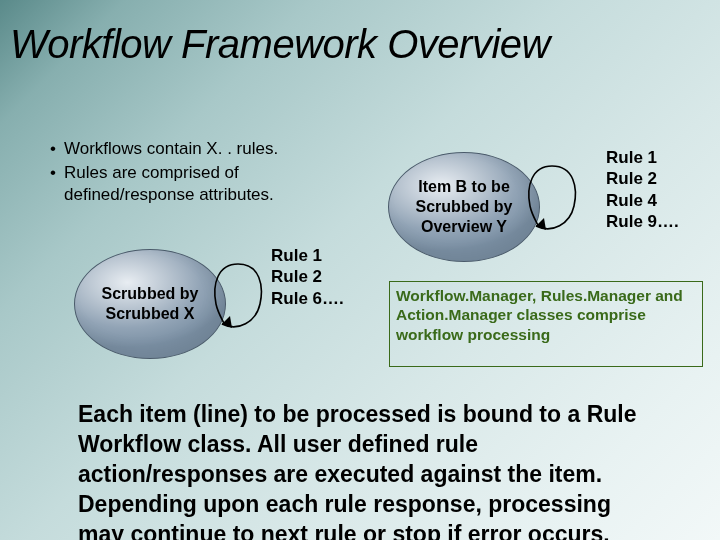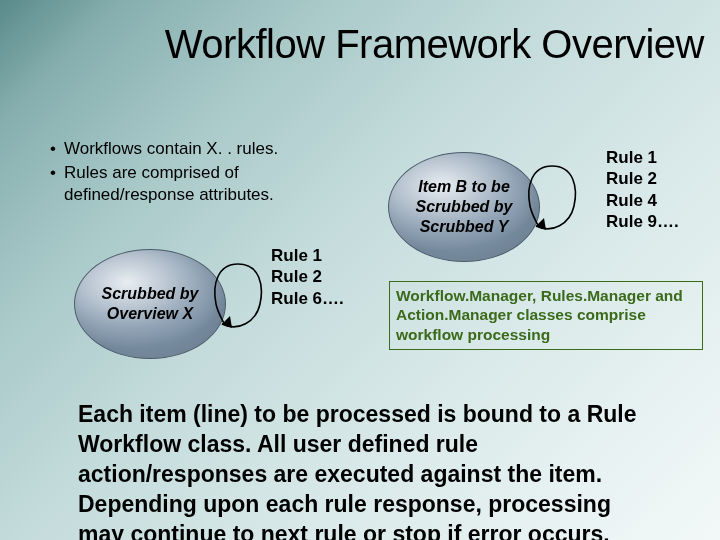--- a/index.html
+++ b/index.html
@@ -7,23 +7,24 @@
     width:720px;height:540px;
     background:linear-gradient(135deg,#5a8a8a 0%,#87afaf 10%,#a8c8c8 25%,#c5dcdc 45%,#d8e8e8 65%,#e8f2f2 85%,#f2f8f8 100%);
     font-family:Arial,Helvetica,sans-serif;
     color:#000;
     position:relative;
     overflow:hidden;
     box-sizing:border-box;
   }
   .title{
     font-size:40px;
-    text-align:right;
-    padding:22px 16px 0 10px;
+    text-align:left;
+    padding:22px 4px 0 10px;
     letter-spacing:-0.5px;
+    font-style:italic;
   }
   .bullets{
     position:absolute;
     left:42px;top:138px;
     width:320px;
     font-size:17px;
     line-height:1.3;
   }
   .bullets .row{display:flex;margin-bottom:2px}
   .bullets .dot{width:22px;flex:0 0 22px;text-align:center}
@@ -33,21 +34,20 @@
     width:150px;height:108px;
     background:radial-gradient(ellipse 70% 60% at 35% 30%,#e8edf2 0%,#b8c4d0 40%,#92a4b6 70%,#7a8fa3 100%);
     border:1px solid #4a5a6a;
     border-radius:50%;
     display:flex;align-items:center;justify-content:center;
     text-align:center;
     font-size:16px;font-weight:bold;
     line-height:1.25;
     position:relative;
     box-shadow:inset -8px -8px 15px rgba(0,0,0,0.08);
-    font-style:italic;
   }
   .arrow-cycle{
     position:absolute;
     width:56px;height:80px;
   }
   .arrowA{left:210px;top:258px}
   .arrowB{left:524px;top:160px}
   .rulesA{
     position:absolute;left:271px;top:245px;
     font-size:17px;font-weight:bold;line-height:1.25;
@@ -55,21 +55,21 @@
   .rulesB{
     position:absolute;left:606px;top:147px;
     font-size:17px;font-weight:bold;line-height:1.25;
   }
   .mgr-box{
     position:absolute;left:389px;top:281px;
     width:300px;
     border:1.5px solid #3a6a1a;
     color:#3a6a1a;
     font-size:15.5px;font-weight:bold;
-    padding:4px 6px 5px 6px;
+    padding:4px 6px 22px 6px;
     line-height:1.25;
   }
   .footer{
     position:absolute;left:78px;top:400px;right:70px;
     font-size:23px;font-weight:bold;line-height:1.3;
   }
 </style>
 </head>
 <body>
 
@@ -83,41 +83,41 @@
   <div class="row">
     <div class="dot">•</div>
     <div>Rules are comprised of defined/response attributes.</div>
   </div>
 </div>
 
 <div class="itemA-wrap">
   <div class="blob">
     <div>
       <div>Scrubbed by</div>
-      <div>Overview X</div>
+      <div>Scrubbed X</div>
     </div>
   </div>
 </div>
 <svg class="arrow-cycle arrowA" viewBox="0 0 56 80">
   <path d="M28 6 C50 6 54 28 50 46 C46 64 28 74 12 66" fill="none" stroke="#000" stroke-width="1.6"></path>
   <path d="M28 6 C8 6 2 26 6 46 C9 60 18 68 12 66" fill="none" stroke="#000" stroke-width="1.6"></path>
   <polygon points="12,66 20,58 22,70" fill="#000"></polygon>
 </svg>
 <div class="rulesA">
   <div>Rule 1</div>
   <div>Rule 2</div>
   <div>Rule 6….</div>
 </div>
 
 <div class="itemB-wrap">
   <div class="blob">
     <div>
       <div>Item B to be</div>
       <div>Scrubbed by</div>
-      <div>Scrubbed Y</div>
+      <div>Overview Y</div>
     </div>
   </div>
 </div>
 <svg class="arrow-cycle arrowB" viewBox="0 0 56 80">
   <path d="M28 6 C50 6 54 28 50 46 C46 64 28 74 12 66" fill="none" stroke="#000" stroke-width="1.6"></path>
   <path d="M28 6 C8 6 2 26 6 46 C9 60 18 68 12 66" fill="none" stroke="#000" stroke-width="1.6"></path>
   <polygon points="12,66 20,58 22,70" fill="#000"></polygon>
 </svg>
 <div class="rulesB">
   <div>Rule 1</div>

